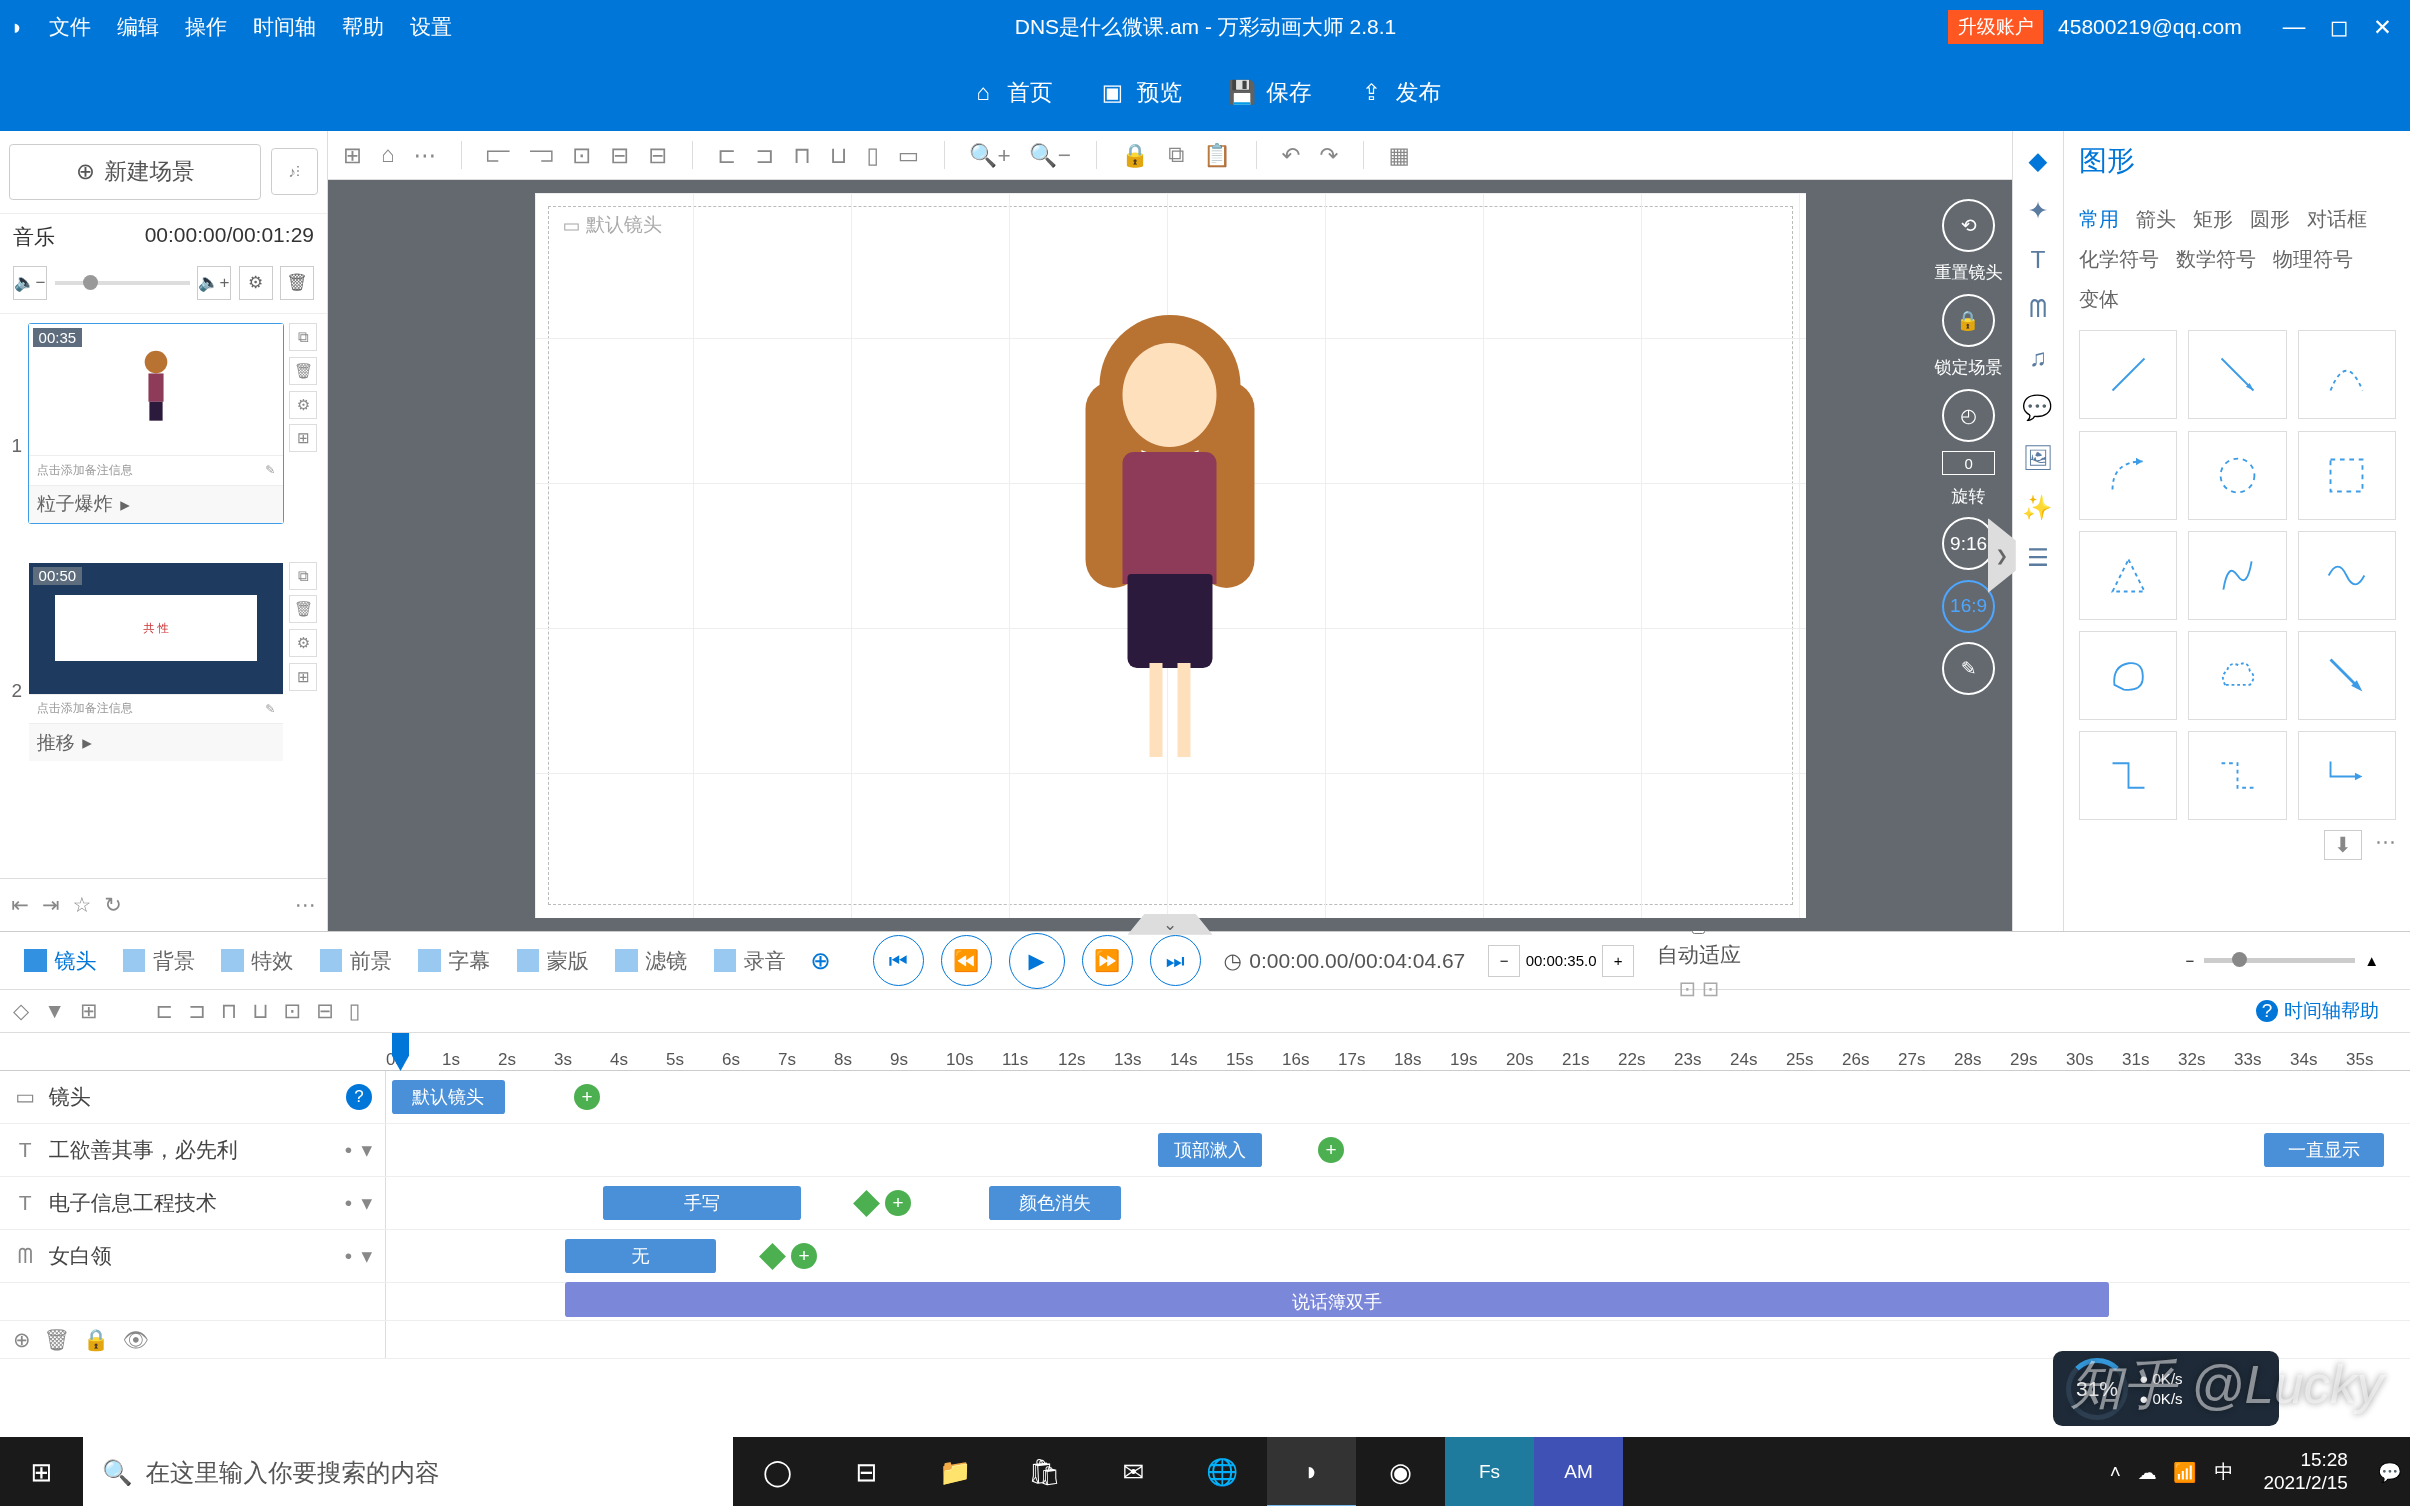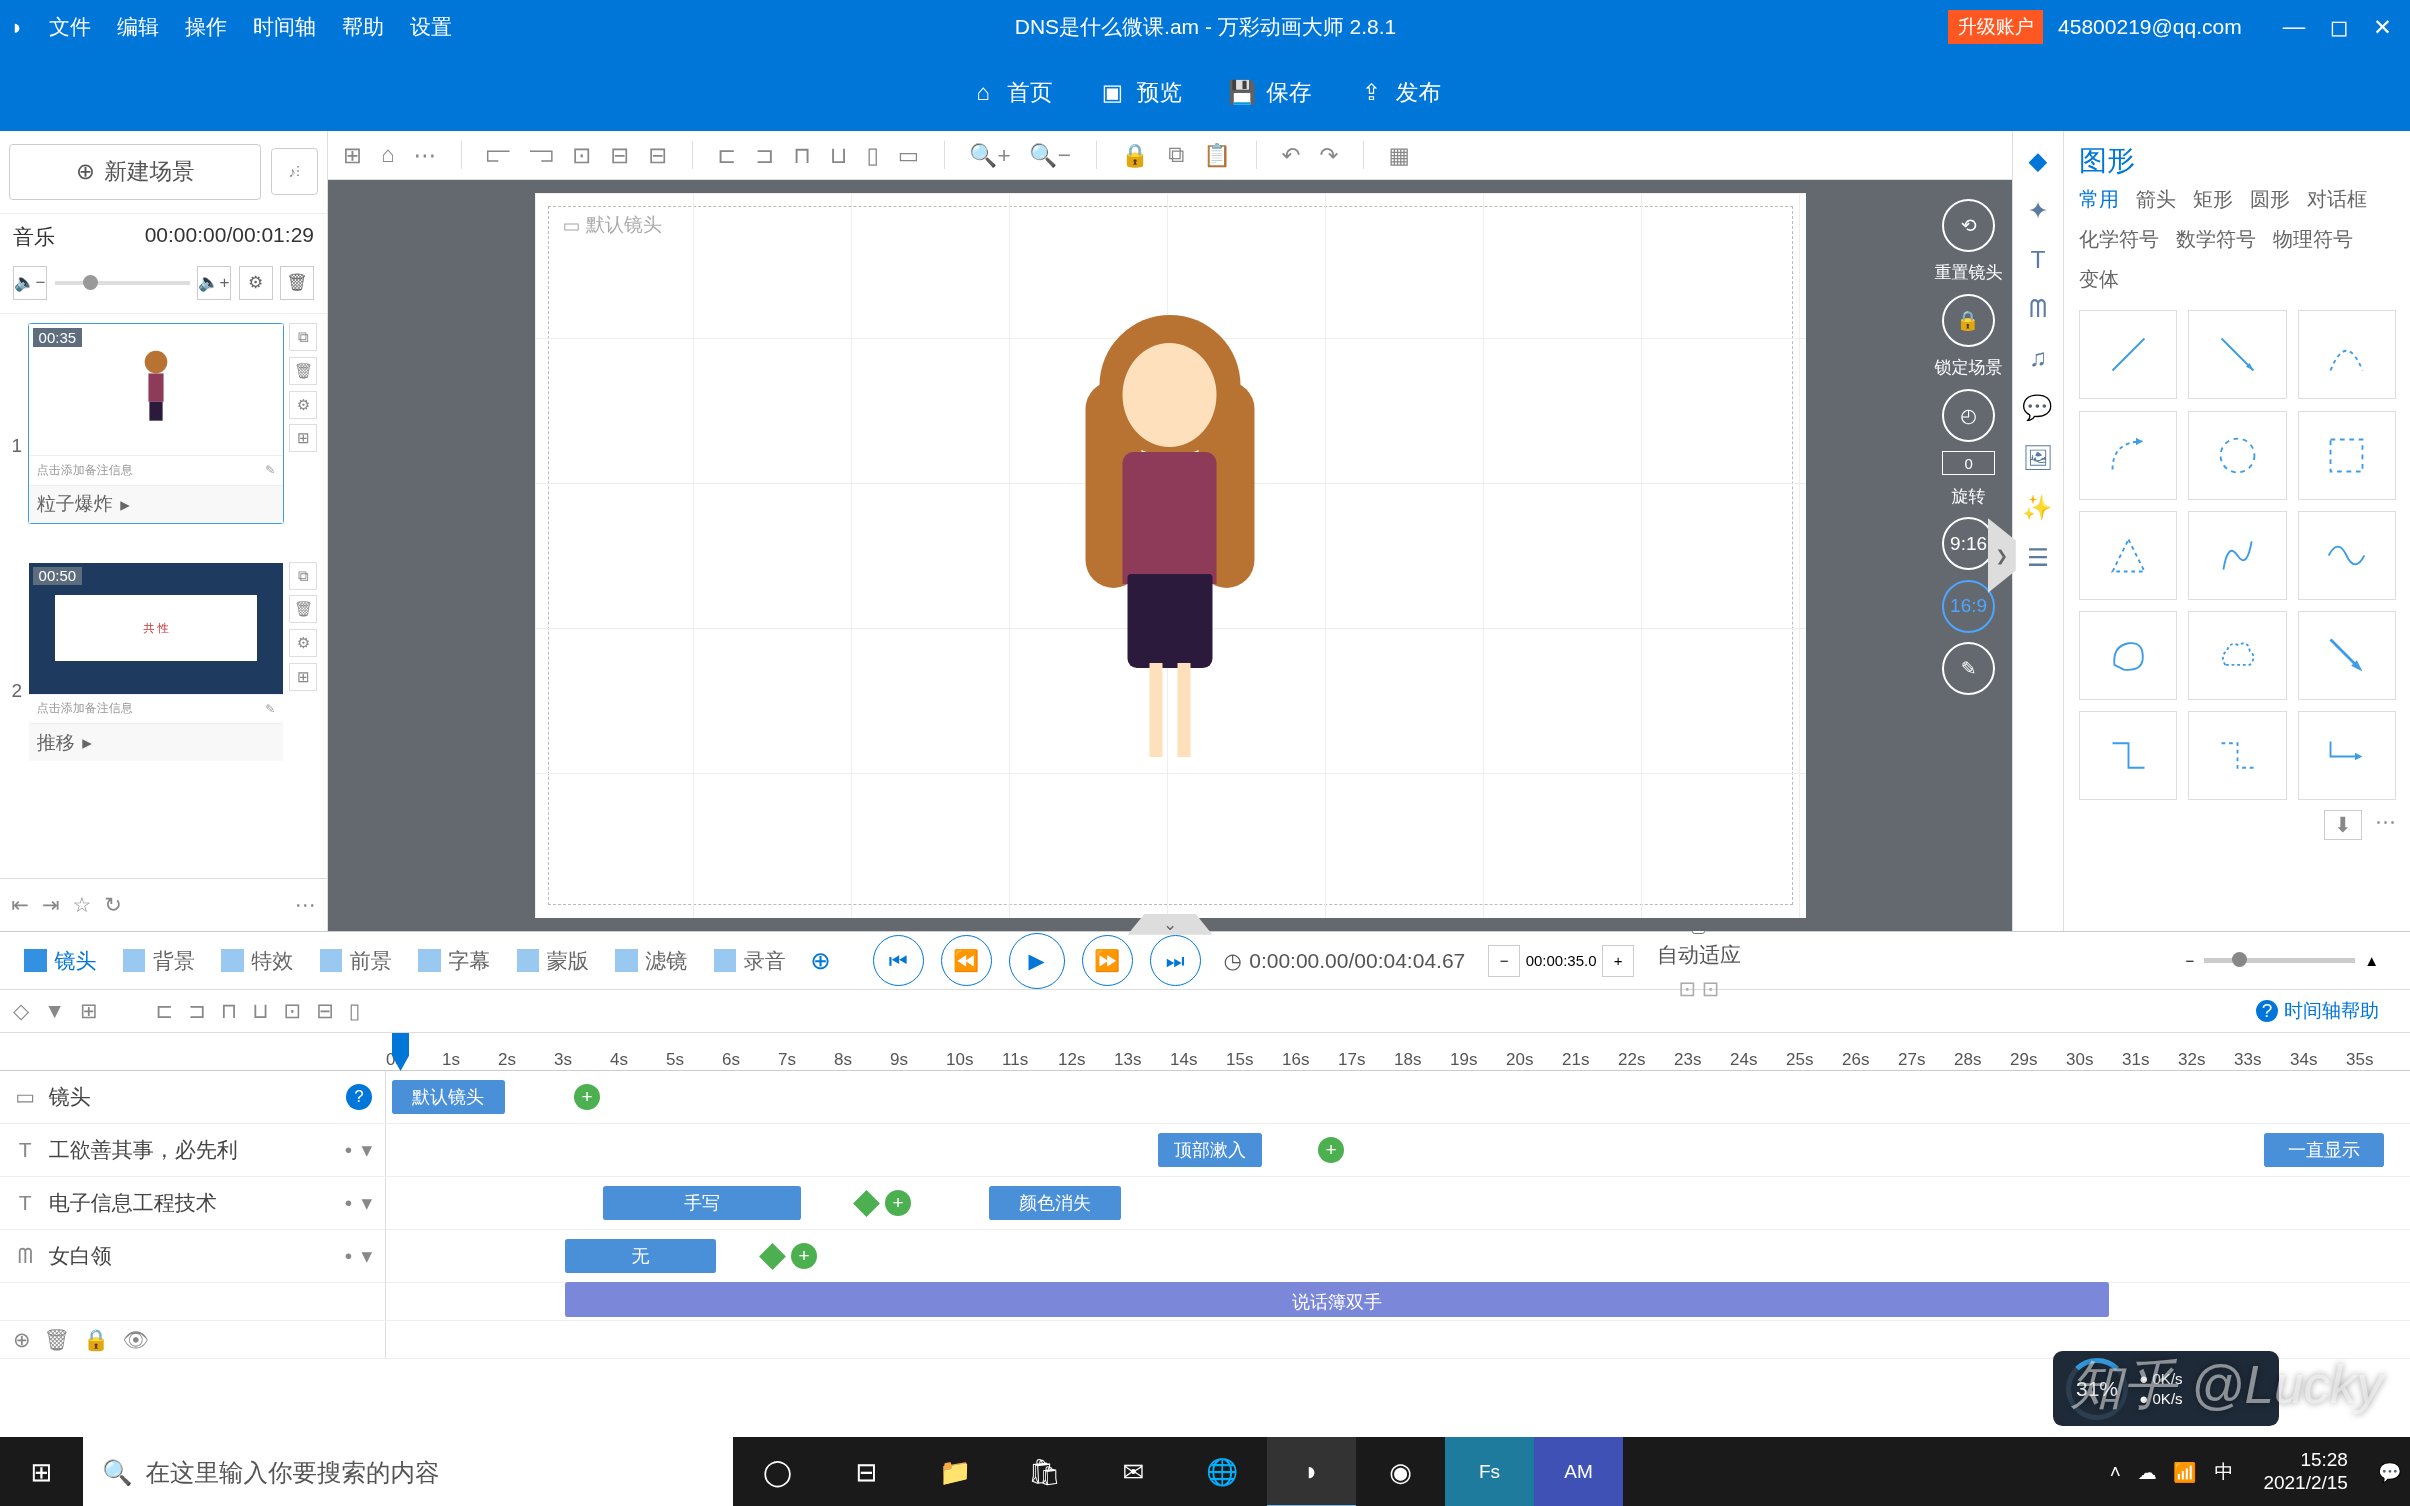--- a/index.html
+++ b/index.html
@@ -74,21 +74,21 @@
 .circbtn.highlight { border-color:#4da6ff; color:#4da6ff;}
 .cvr-label { font-size: 17px; }
 .numbox { width: 53px; height: 24.5px; border: 1.9px solid #fff; display: flex; align-items: center; justify-content: center; font-size: 15px; }
 .canvaschevron { position:absolute; right:-3.8px; top:50%; transform:translateY(-50%); width:28px; height:75px; background:#ddd; clip-path:polygon(0 0,100% 30%,100% 70%,0 100%); display:flex;align-items:center;justify-content:center;color:#666;}
 .canvasbottom-chev { position:absolute; bottom:-3.8px; left:50%; transform:translateX(-50%); width:85px; height:21px; background:#ddd; clip-path:polygon(20% 0,80% 0,100% 100%,0 100%); display:flex;align-items:center;justify-content:center;color:#666;font-size:17px;}
 
 
 .rightstrip { width: 51px; border-left: 0.9px solid #ddd; display: flex; flex-direction: column; align-items: center; gap: 21px; padding-top: 15px; color: #5a7ca0; font-size: 24.5px; }
 .rightstrip .rs { cursor: pointer; }
 .rightpanel { width: 348px; border-left: 0.9px solid #ddd; padding: 11.3px 15px; }
-.rightpanel h3 { font-size: 28px; color: #0076d9; font-weight: normal; margin-bottom: 6px; }
+.rightpanel h3 { font-size: 28px; color: #0076d9; font-weight: normal; margin-bottom: 26px; }
 .shapetabs { display: flex; flex-wrap: wrap; gap: 13px 17px; font-size: 20px; color: #666; margin-bottom: 17px; }
 .shapetabs span.active { color: #0076d9; }
 .shapegrid { display: grid; grid-template-columns: repeat(3, 1fr); gap: 11.3px; }
 .shapecell { height: 89px; border: 0.9px solid #ddd; display: flex; align-items: center; justify-content: center; color: #3c9ce7; cursor: pointer; }
 .shapecell svg { width:47px; height:47px; }
 .shapes-footer { display:flex; justify-content:flex-end; gap:13px; margin-top:9.4px; color:#888; font-size:21px;}
 .shapes-footer .dlbox { border:0.9px solid #ccc; padding:1.9px 9.4px;}
 
 
 .timeline-sec { border-top: 0.9px solid #ccc; }

